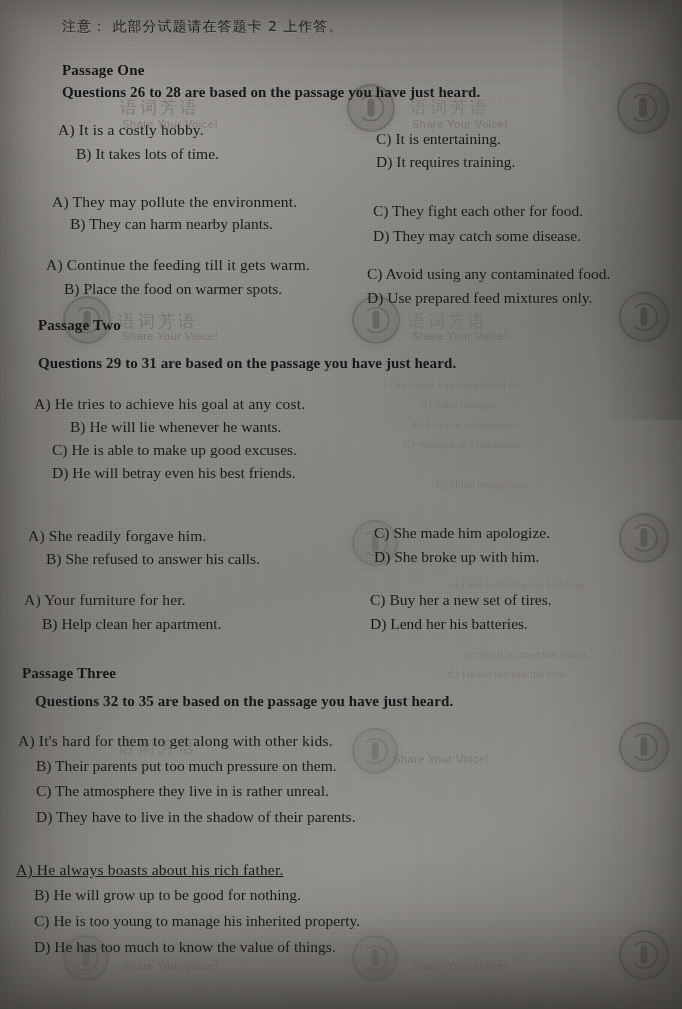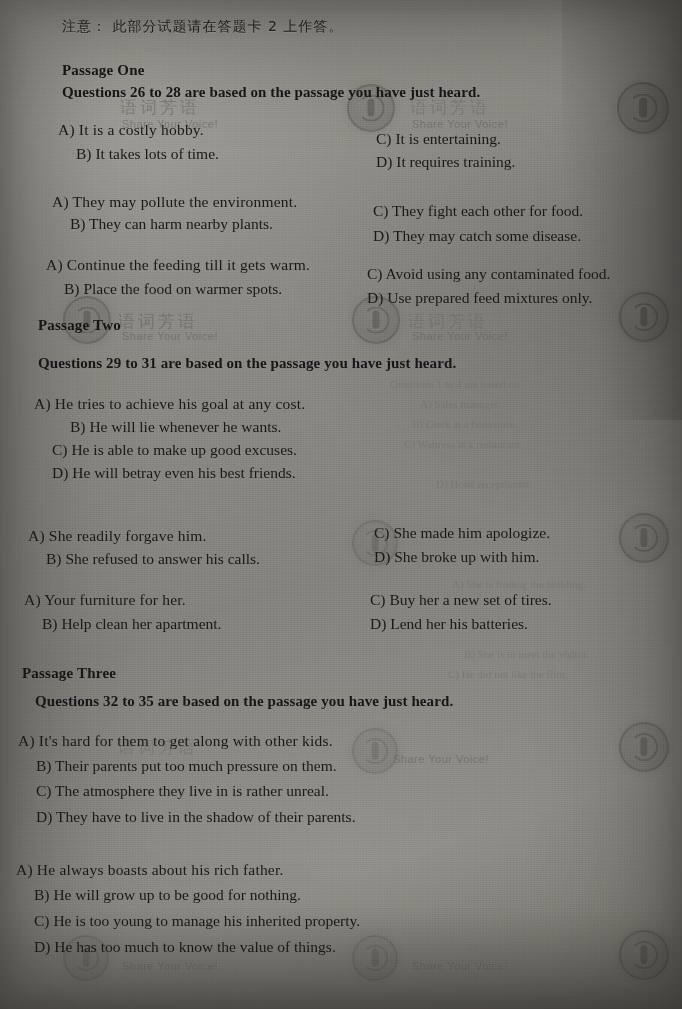--- a/index.html
+++ b/index.html
@@ -233,21 +233,21 @@
     <div class="q" style="left:370px; top:615px;text-align:center;">D) Lend her his batteries.</div>
 
     <div class="section-title" style="left:22px; top:665px;">Passage Three</div>
     <div class="directions" style="left:22px; top:693px;margin-left:13px;">Questions 32 to 35 are based on the passage you have just heard.</div>
 
     <div class="q qnum" style="left:18px; top:732px;">A) It's hard for them to get along with other kids.</div>
     <div class="q" style="left:36px; top:757px;">B) Their parents put too much pressure on them.</div>
     <div class="q" style="left:36px; top:782px;">C) The atmosphere they live in is rather unreal.</div>
     <div class="q" style="left:36px; top:808px;">D) They have to live in the shadow of their parents.</div>
 
-    <div class="q qnum" style="left:16px; top:861px;">A) He always boasts about his rich father.</div>
+    <div class="q qnum" style="left:16px; top:861px;text-decoration:underline;">A) He always boasts about his rich father.</div>
     <div class="q" style="left:34px; top:886px;text-align:center;">B) He will grow up to be good for nothing.</div>
     <div class="q" style="left:34px; top:912px;">C) He is too young to manage his inherited property.</div>
     <div class="q" style="left:34px; top:938px;">D) He has too much to know the value of things.</div>
 
   </div>
 
   <div class="grain"></div>
   <div class="dark-right"></div>
   <div class="dark-bottom"></div>
   <div class="vignette"></div>

